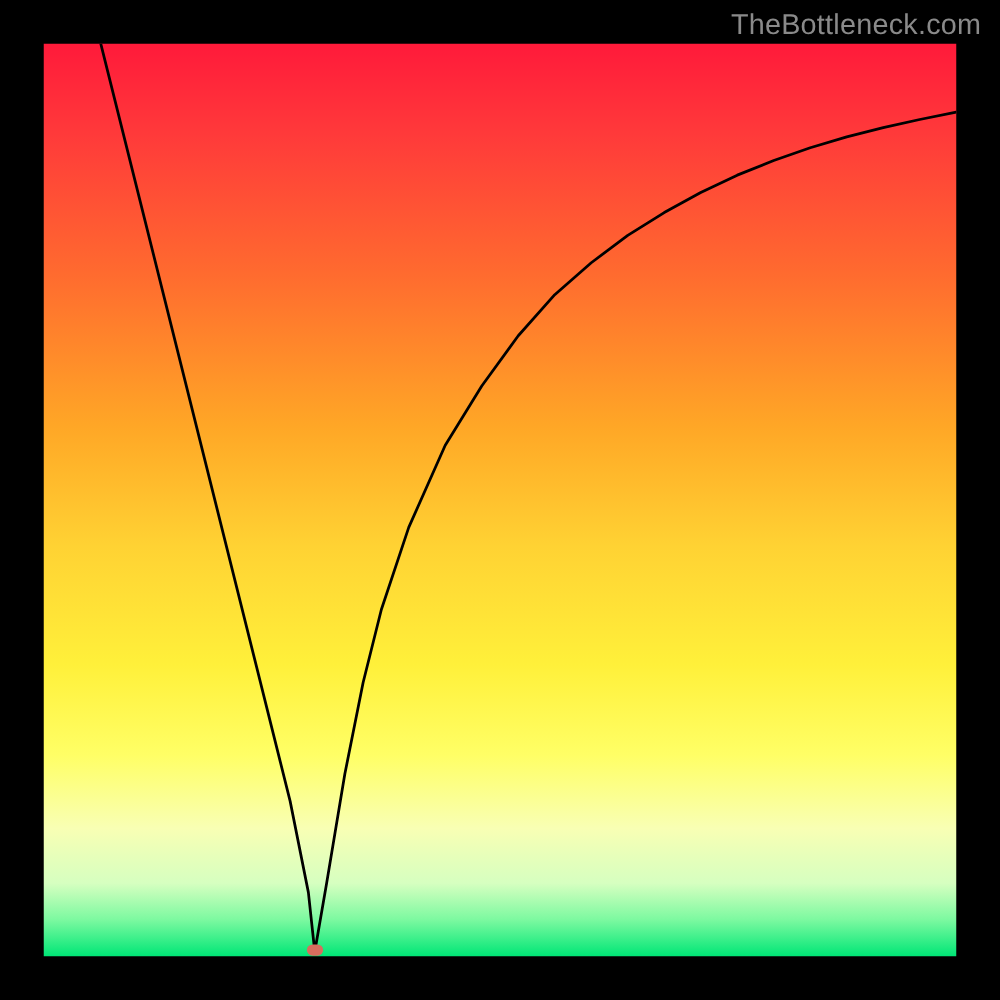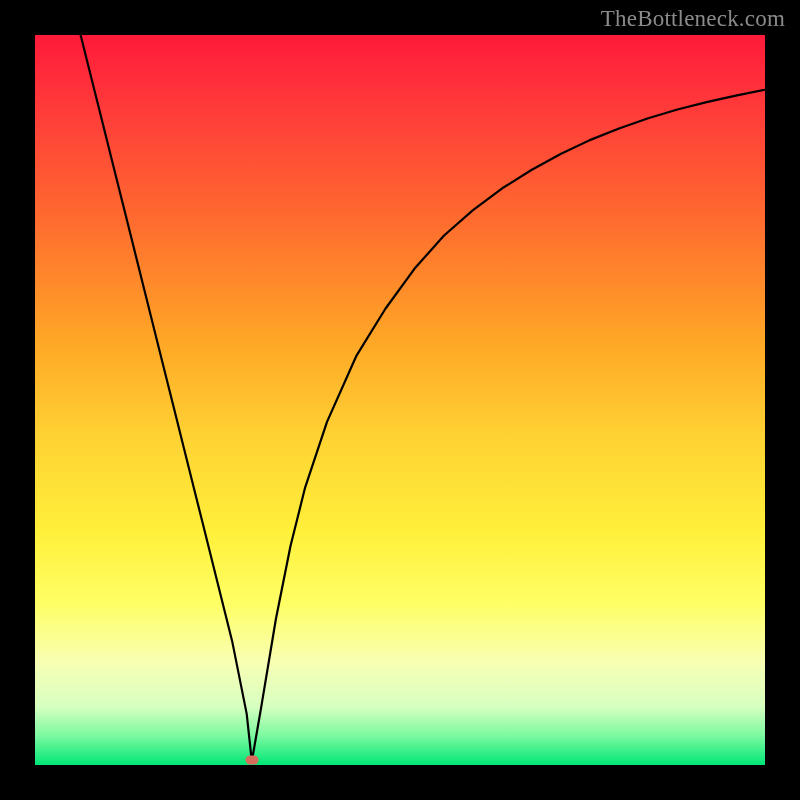--- a/index.html
+++ b/index.html
@@ -35,21 +35,21 @@
       #f8ffb4 86%,
       #d6ffc0 92%,
       #7cf9a0 96%,
       #00e676 100%
     );
   }
   .watermark {
     position: absolute;
     top: 6px;
     right: 15px;
-    font-family: Liberation Serif, serif;
+    font-family: Liberation Sans, sans-serif;
     font-size: 23px;
     color: #8a8a8a;
     letter-spacing: 0.2px;
     font-weight: 500;
   }
   svg.curve {
     position: absolute;
     left: 0;
     top: 0;
     width: 730px;

